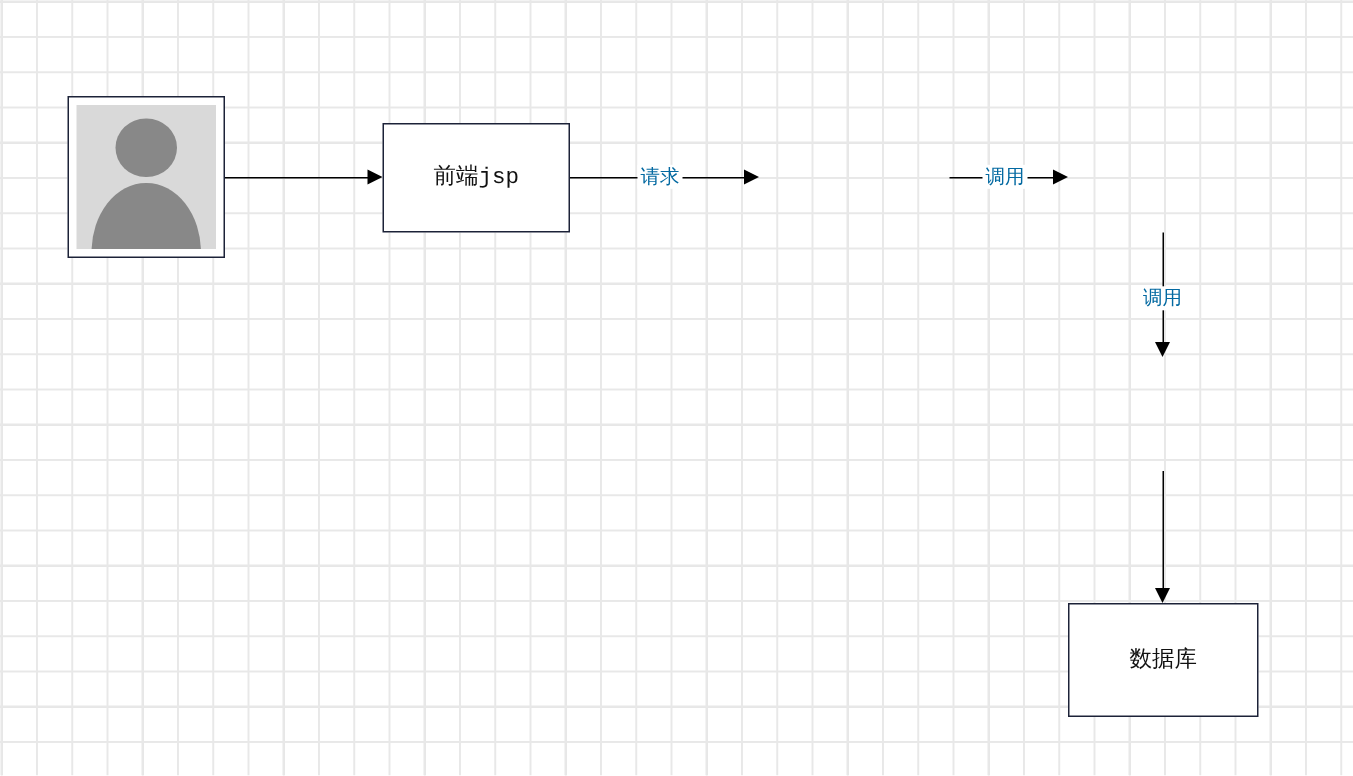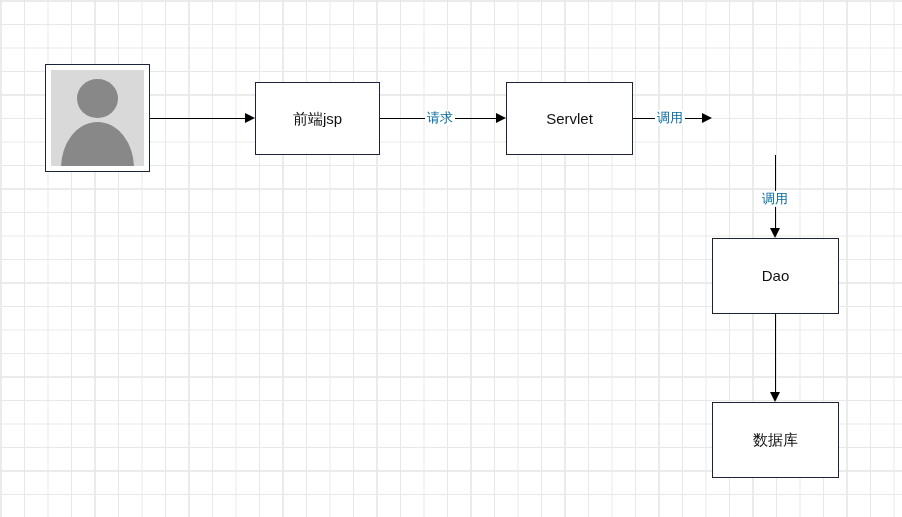--- a/index.html
+++ b/index.html
@@ -116,44 +116,38 @@
   <div class="avatar-frame" style="left:45px; top:64px; width:105px; height:108px;">
     <div class="avatar-inner">
       <div class="avatar-head"></div>
       <div class="avatar-body"></div>
     </div>
   </div>
 
   <div class="edge edge-h" style="left:150px; top:117.5px; width:97px;"></div>
   <div class="arrowhead arrow-right" style="left:245px; top:113px;"></div>
 
-  <div class="node" style="left:255px; top:82px; width:125px; height:73px;">
+  <div class="node" style="left:255px; top:82px; width:125px; height:73px;font-family:Liberation Mono, monospace;">
     <span>前端jsp</span>
   </div>
 
   <div class="edge edge-h" style="left:380px; top:117.5px; width:118px;"></div>
   <div class="arrowhead arrow-right" style="left:496px; top:113px;"></div>
   <div class="edge-label" style="left:440px; top:118px;">请求</div>
 
-  <div class="node" style="left:506px; top:82px; width:127px; height:73px;">
-    <span>Servlet</span>
-  </div>
 
   <div class="edge edge-h" style="left:633px; top:117.5px; width:71px;"></div>
   <div class="arrowhead arrow-right" style="left:702px; top:113px;"></div>
   <div class="edge-label" style="left:670px; top:118px;">调用</div>
 
 
   <div class="edge edge-v" style="left:774.5px; top:155px; height:78px;"></div>
   <div class="arrowhead arrow-down" style="left:770px; top:228px;"></div>
   <div class="edge-label" style="left:775px; top:199px;">调用</div>
 
-  <div class="node" style="left:712px; top:238px; width:127px; height:76px;">
-    <span>Dao</span>
-  </div>
 
   <div class="edge edge-v" style="left:774.5px; top:314px; height:84px;"></div>
   <div class="arrowhead arrow-down" style="left:770px; top:392px;"></div>
 
   <div class="node" style="left:712px; top:402px; width:127px; height:76px;">
     <span>数据库</span>
   </div>
 
 </div>
 

